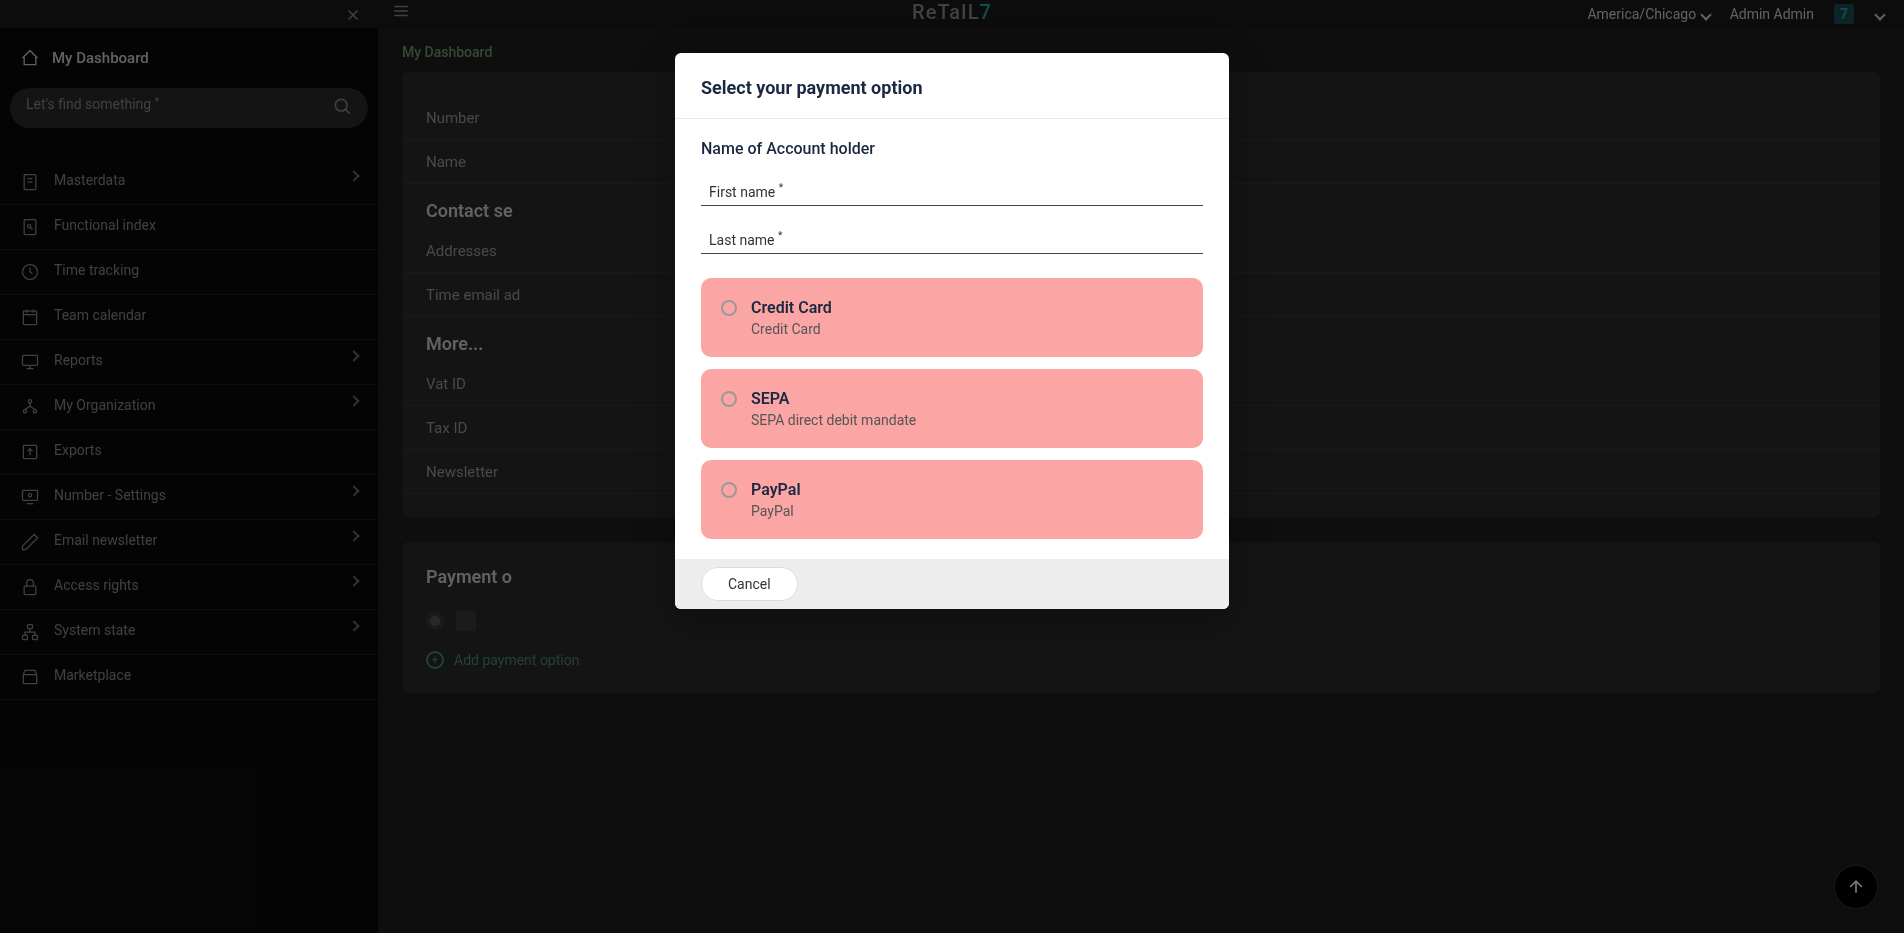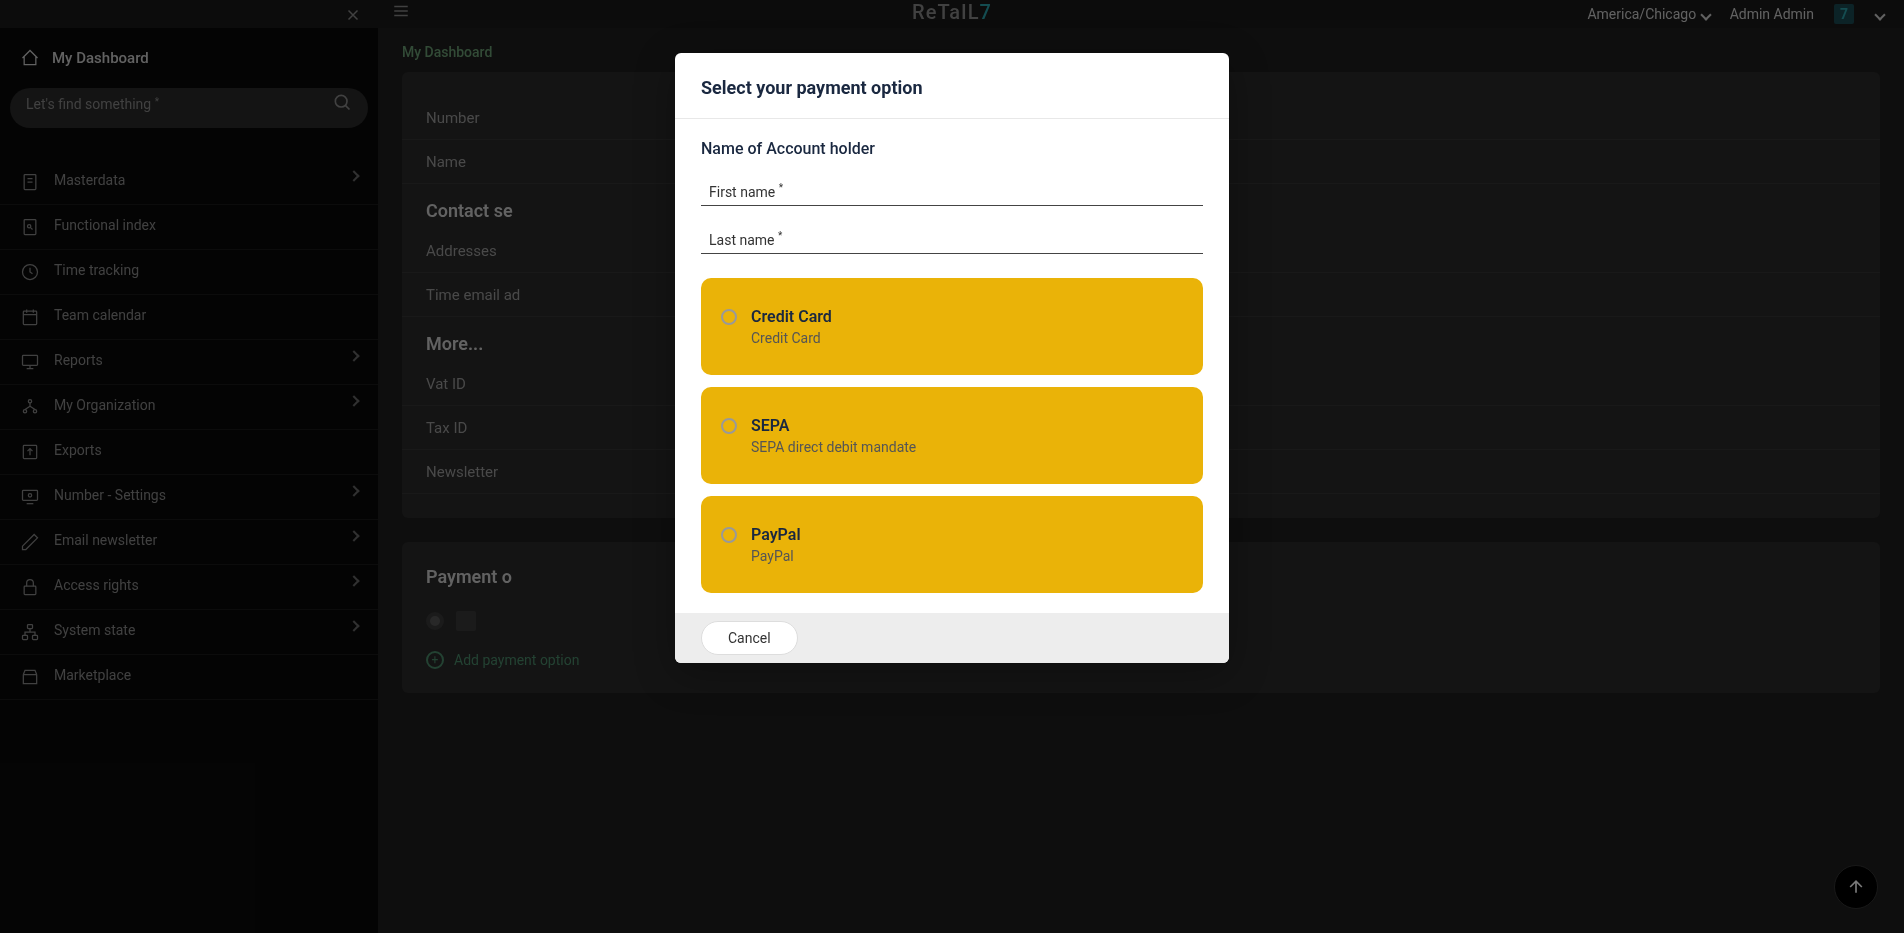--- a/index.html
+++ b/index.html
@@ -13,21 +13,21 @@
 .topbar-brand span.grey{color:#888}
 .topbar-brand span.seven{color:#2a9fa8}
 .topbar-right{position:absolute;right:20px;display:flex;align-items:center;gap:20px;color:#ccc;font-size:14px}
 .chevron-down{display:inline-block;width:10px;height:10px;position:relative}
 .chevron-down::before{content:"";position:absolute;top:2px;left:2px;width:6px;height:6px;border-right:2px solid currentColor;border-bottom:2px solid currentColor;transform:rotate(45deg)}
 .brand-seven{display:inline-flex;width:20px;height:20px;background:#1a4a52;color:#2a9fa8;align-items:center;justify-content:center;border-radius:2px;font-weight:bold}
 .sidebar{position:absolute;top:28px;left:0;width:378px;bottom:0;background:#0a0a0a;z-index:1}
 .sidebar-header{display:flex;align-items:center;padding:20px;color:#ccc}
 .sidebar-header svg{width:20px;height:20px;margin-right:12px;stroke:#ccc}
 .sidebar-header-text{font-size:15px;font-weight:500}
-.search-bar{margin:0 10px 16px;background:#2a2a2a;border-radius:20px;height:40px;display:flex;align-items:flex-end;padding:16px 16px}
+.search-bar{margin:0 10px 16px;background:#2a2a2a;border-radius:20px;height:40px;display:flex;align-items:flex-start;padding:8px 16px}
 .search-placeholder{color:#888;font-size:14px;flex:1}
 .search-placeholder sup{font-size:10px;vertical-align:top}
 .search-icon{width:20px;height:20px;stroke:#888}
 .sidebar-items{list-style:none;margin-top:32px}
 .sidebar-item{display:flex;align-items:flex-start;padding:12px 20px;color:#888;border-bottom:1px solid #1a1a1a;cursor:pointer}
 .sidebar-item-icon{width:20px;height:20px;margin-right:14px;flex-shrink:0}
 .sidebar-item-icon svg{width:100%;height:100%;stroke:#888;fill:none;stroke-width:1.5}
 .sidebar-item-label{flex:1;font-size:14px}
 .sidebar-item-chevron{width:8px;height:8px;border-right:2px solid #666;border-bottom:2px solid #666;transform:rotate(-45deg)}
 .main{position:absolute;top:28px;left:378px;right:0;bottom:0;background:#1e1e1e;overflow:hidden}
@@ -45,21 +45,21 @@
 .overlay{position:absolute;inset:0;background:rgba(0,0,0,0.52);z-index:100}
 .modal{position:absolute;top:53px;left:50%;transform:translateX(-50%);width:554px;background:#fff;border-radius:6px;z-index:101;box-shadow:0 10px 40px rgba(0,0,0,0.3);overflow:hidden}
 .modal-title{padding:24px 26px 20px;font-size:18px;font-weight:700;color:#1a2840;border-bottom:1px solid #e8e8e8}
 .modal-body{padding:18px 26px 0;max-height:498px;overflow-y:auto;position:relative}
 .modal-body::-webkit-scrollbar{width:6px}
 .modal-body::-webkit-scrollbar-thumb{background:#bbb;border-radius:3px}
 .modal-section-title{font-size:16px;font-weight:500;color:#1a2840;margin-bottom:24px;margin-top:2px}
 .modal-input-row{border-bottom:1px solid #444;margin-bottom:24px;padding:0 0 4px 8px}
 .modal-input-label{font-size:14px;color:#333}
 .modal-input-label sup{font-size:10px}
-.payment-option{background:#eab308;border-radius:10px;padding:29px 20px;margin-bottom:12px;display:flex;gap:14px;cursor:pointer}
+.payment-option{background:#fca5a5;border-radius:10px;padding:20px 20px;margin-bottom:12px;display:flex;gap:14px;cursor:pointer}
 .payment-option:last-child{margin-bottom:20px}
 .radio-circle{width:16px;height:16px;border:2px solid #999;border-radius:50%;flex-shrink:0;margin-top:2px}
 .payment-option-content{flex:1}
 .payment-option-name{font-size:16px;font-weight:600;color:#1a2840;margin-bottom:4px}
 .payment-option-desc{font-size:14px;color:#555}
 .modal-footer{background:#ededed;padding:8px 26px}
 .cancel-btn{background:#fff;border:1px solid #ddd;border-radius:20px;padding:8px 26px;font-size:14px;color:#333;cursor:pointer}
 .fab{position:absolute;bottom:24px;right:26px;width:44px;height:44px;border-radius:50%;background:#000;border:1px solid #333;display:flex;align-items:center;justify-content:center;z-index:50}
 .fab svg{width:20px;height:20px;stroke:#fff}
 </style>

